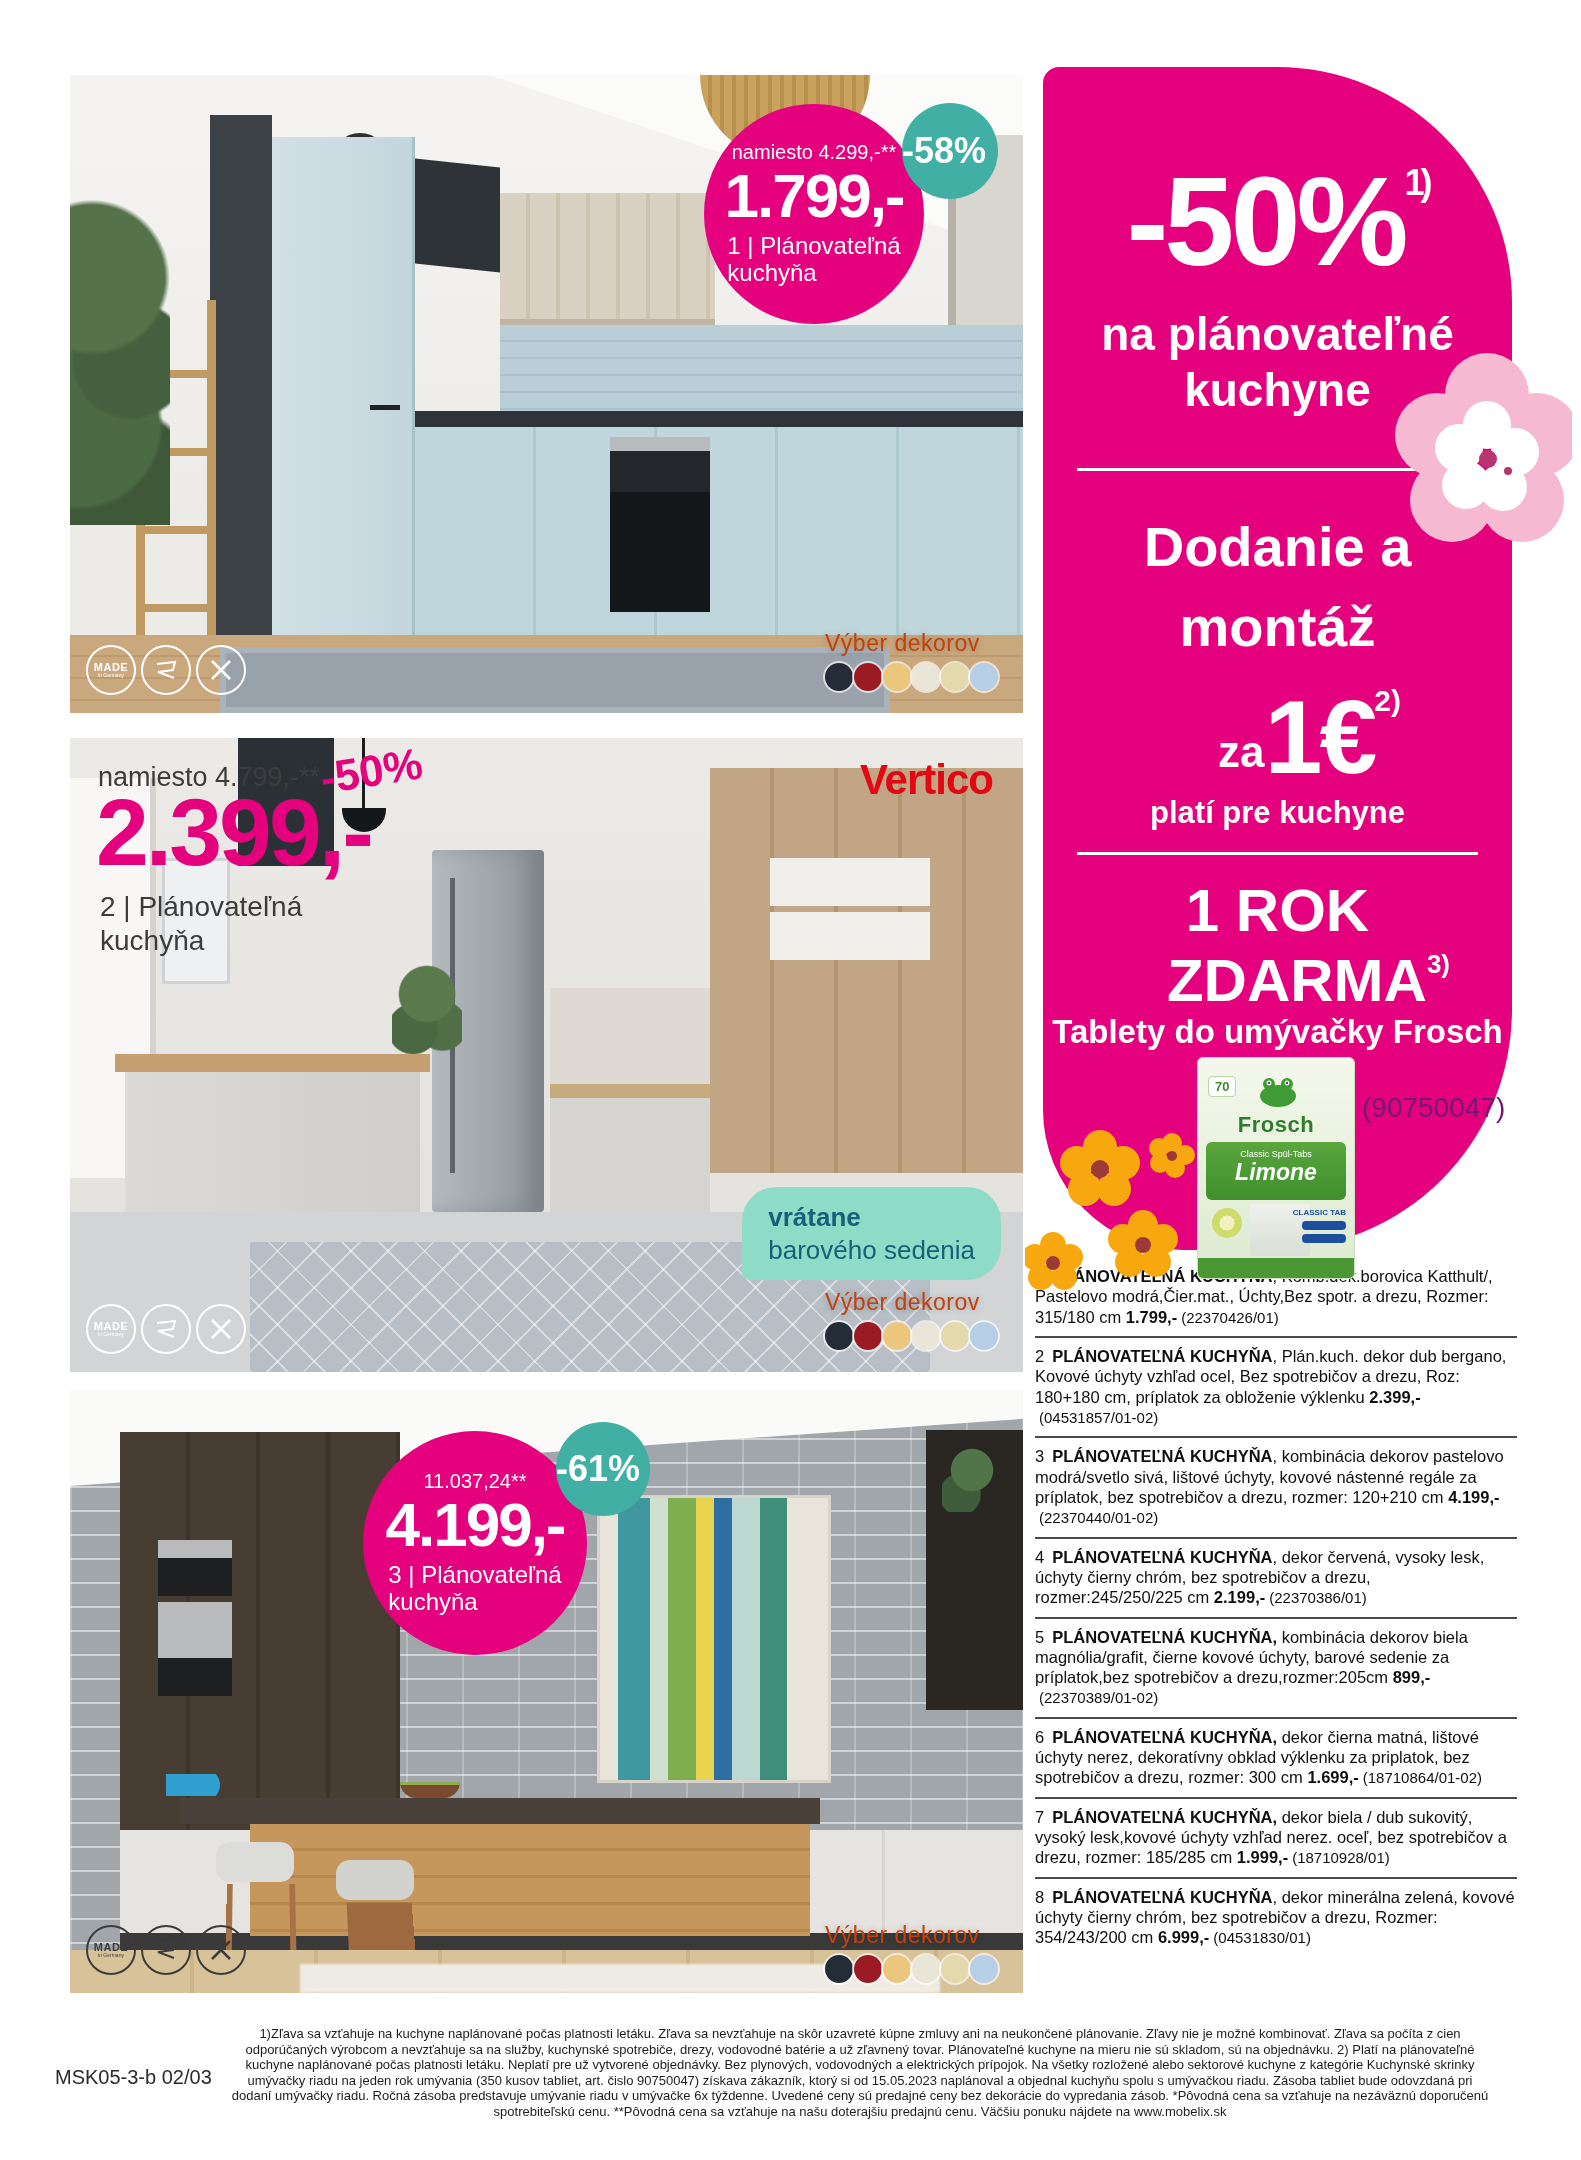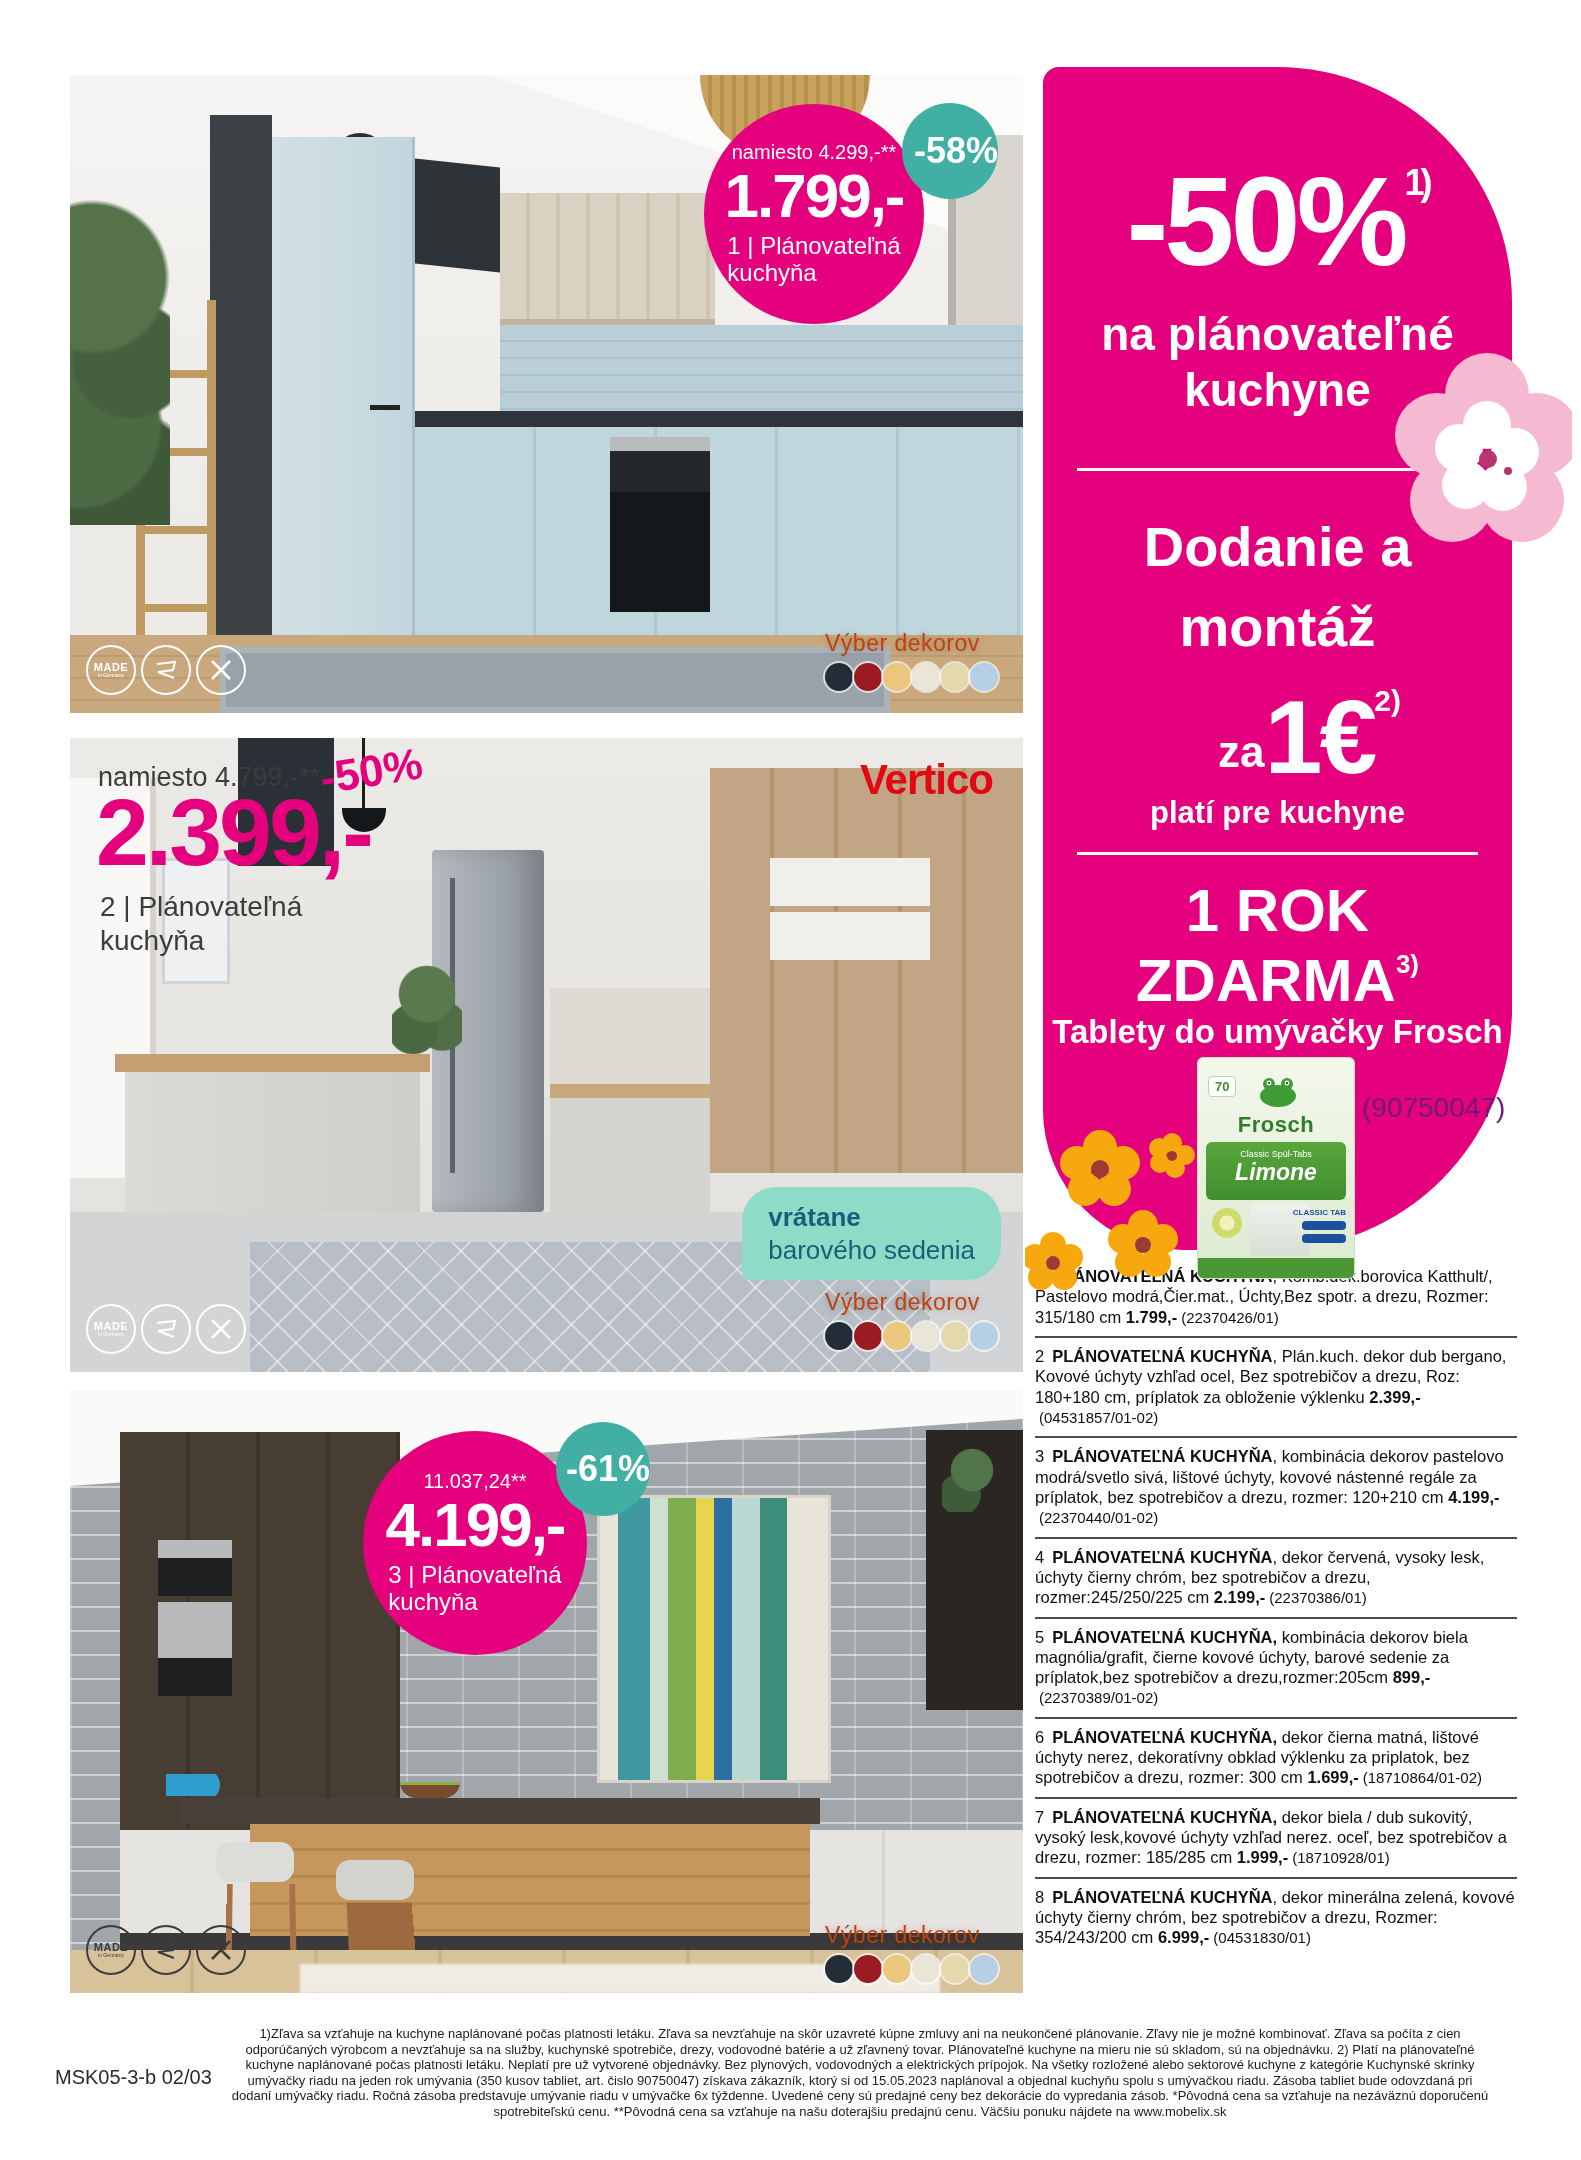--- a/index.html
+++ b/index.html
@@ -16,21 +16,21 @@
   #photo2{top:738px;height:634px;}
   #photo3{top:1390px;height:603px;}
 
   
   .price-circle{position:absolute;border-radius:50%;background:var(--pink);color:#fff;
     display:flex;flex-direction:column;justify-content:center;align-items:center;z-index:5;}
   .pc-instead{font-size:20px;}
   .pc-price{font-size:62px;font-weight:bold;letter-spacing:-2px;line-height:1.02;}
   .pc-label{font-size:24px;line-height:1.15;margin-top:4px;}
   .teal-circle{position:absolute;border-radius:50%;background:var(--teal);color:#fff;
-    display:flex;justify-content:flex-end;align-items:center;font-weight:bold;z-index:6;}
+    display:flex;justify-content:flex-start;align-items:center;font-weight:bold;z-index:6;}
 
   
   .p2-instead{position:absolute;left:28px;top:24px;font-size:27px;color:#3c3c3c;}
   .p2-discount{position:absolute;left:250px;top:8px;font-size:44px;font-weight:bold;color:var(--pink);transform:rotate(-9deg);}
   .p2-price{position:absolute;left:26px;top:40px;font-size:95px;font-weight:bold;color:var(--pink);letter-spacing:-3px;}
   .p2-label{position:absolute;left:30px;top:152px;font-size:28px;color:#3c3c3c;line-height:1.2;}
   .brand{position:absolute;right:30px;top:18px;font-size:42px;font-weight:800;color:var(--red);letter-spacing:-1px;}
 
   .included-badge{position:absolute;right:22px;bottom:92px;background:var(--mint);color:var(--mint-text);
     border-radius:34px 34px 34px 8px;padding:14px 26px;line-height:1.25;font-size:26px;z-index:4;}
@@ -285,21 +285,21 @@
     <div class="pn" style="top:452px;font-size:56px;font-weight:bold;">Dodanie a</div>
     <div class="pn" style="top:532px;font-size:56px;font-weight:bold;">montáž</div>
     <div class="pn" style="top:618px;padding-left:32px;">
       <span style="font-size:44px;font-weight:bold;vertical-align:6px;">za</span><span style="font-size:104px;font-weight:bold;letter-spacing:-3px;">1€</span><sup style="font-size:30px;vertical-align:62px;">2)</sup>
     </div>
     <div class="pn" style="top:730px;font-size:31px;font-weight:bold;">platí pre kuchyne</div>
 
     <div class="divider" style="top:785px;"></div>
 
     <div class="pn" style="top:814px;font-size:60px;font-weight:bold;">1 ROK</div>
-    <div class="pn" style="top:884px;font-size:60px;font-weight:bold;">
+    <div class="pn" style="top:884px;font-size:60px;font-weight:bold;margin-left:31px;">
       <span>ZDARMA</span><sup style="font-size:26px;vertical-align:28px;">3)</sup>
     </div>
     <div class="pn" style="top:948px;font-size:33px;font-weight:bold;">Tablety do umývačky Frosch</div>
   </aside>
 
   <svg class="abs" style="left:1392px;top:335px;z-index:3;" width="180" height="240" viewBox="0 0 180 240">
     <g fill="#f6b9d2">
       <circle cx="95" cy="60" r="42"></circle>
         <circle cx="145" cy="100" r="42"></circle>
         <circle cx="130" cy="165" r="42"></circle>

